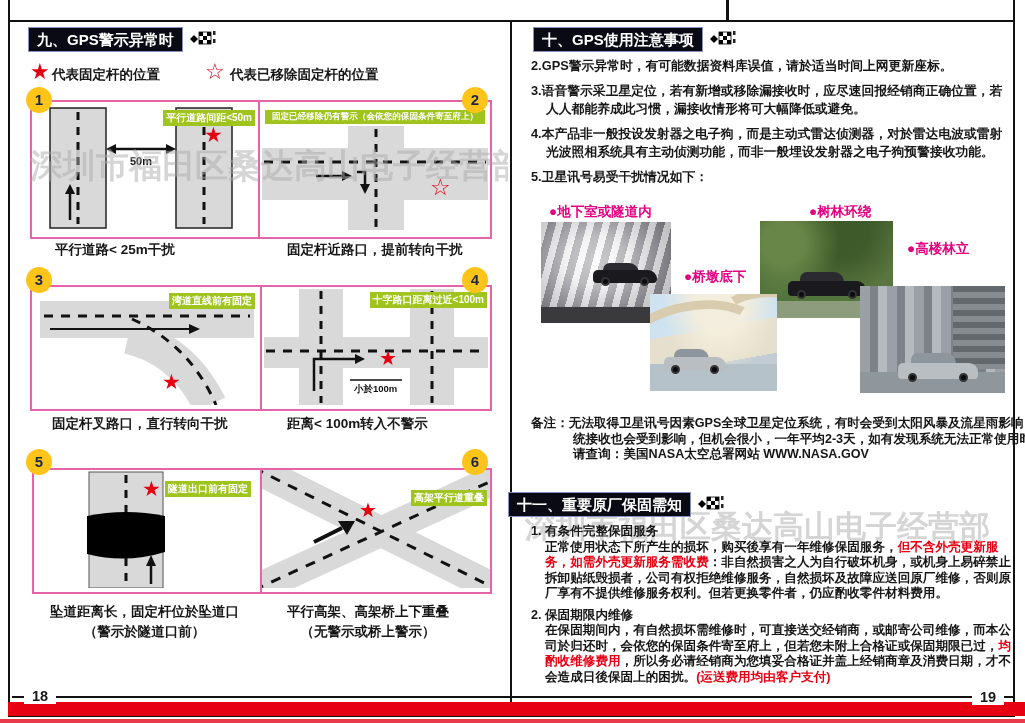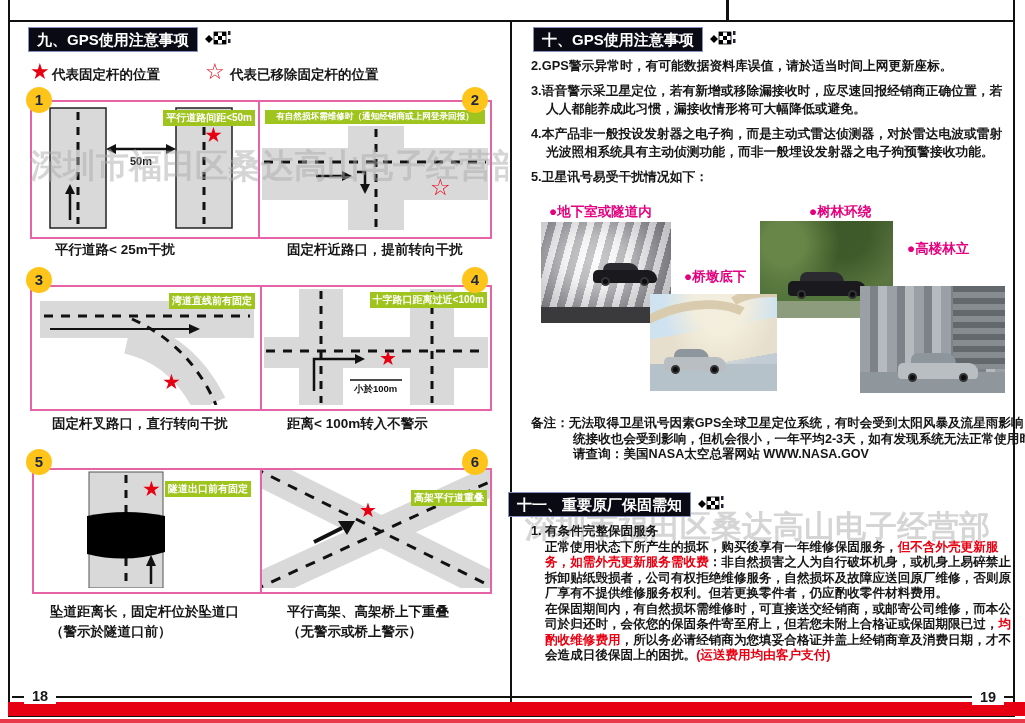--- a/index.html
+++ b/index.html
@@ -24,21 +24,21 @@
   .legend-label{font-size:13.5px;font-weight:bold;}
   
   .numcircle{width:26px;height:26px;border-radius:50%;background:#ffc41a;color:#1c2744;
              font-size:15px;font-weight:bold;text-align:center;line-height:26px;z-index:6;}
   
   .panel{border:2px solid #e763a8;background:#fff;z-index:4;}
   .panel svg{position:absolute;left:0;top:0;}
   .tag{position:absolute;background:#9fc41e;color:#fff;font-weight:bold;padding:1px 3px;
        white-space:nowrap;z-index:3;}
   .pstar{position:absolute;color:#e60012;font-weight:bold;z-index:3;line-height:1;}
-  .caption{font-size:13.5px;font-weight:bold;white-space:nowrap;}
+  .caption{font-size:13.5px;font-weight:bold;white-space:nowrap;text-align:center;}
   
   .note{font-size:12.8px;font-weight:bold;line-height:18px;margin-bottom:7px;
         padding-left:15px;text-indent:-15px;}
   .bodytext{font-size:12.6px;font-weight:bold;line-height:15.5px;}
   .red{color:#e60012;}
   .photo-label{color:#e4007f;font-size:13.5px;font-weight:bold;white-space:nowrap;z-index:8;}
   .photo{z-index:6;overflow:hidden;}
   .photo-tunnel{background:
      linear-gradient(to top,#3a3a3c 0 16%,rgba(0,0,0,0) 16%),
      repeating-linear-gradient(105deg,rgba(255,255,255,.55) 0 7px,rgba(110,110,115,.35) 7px 15px),
@@ -82,21 +82,21 @@
   <div class="abs b-left"></div>
   <div class="abs b-right"></div>
   <div class="abs b-top"></div>
   <div class="abs b-bottom"></div>
   <div class="abs b-mid"></div>
   <div class="abs fold-mark"></div>
 
   <div class="abs wm" style="left:30px;top:144px;width:478px;font-size:33px;">深圳市福田区桑达高山电子经营部</div>
 
   <div class="abs" style="left:28px;top:27px;">
-    <span class="titlebar">九、GPS使用注意事项</span><span class="deco"><svg width="30" height="15" viewBox="0 0 30 15">
+    <span class="titlebar">九、GPS警示异常时</span><span class="deco"><svg width="30" height="15" viewBox="0 0 30 15">
           <polygon points="4,8 8,4 12,8 8,12" fill="#000"></polygon>
           <rect x="13" y="1" width="12" height="12" fill="#fff" stroke="#000" stroke-width="0.8"></rect>
           <rect x="13" y="1" width="4" height="4" fill="#000"></rect>
           <rect x="21" y="1" width="4" height="4" fill="#000"></rect>
           <rect x="17" y="5" width="4" height="4" fill="#000"></rect>
           <rect x="13" y="9" width="4" height="4" fill="#000"></rect>
           <rect x="21" y="9" width="4" height="4" fill="#000"></rect>
           <rect x="27" y="0" width="2.5" height="4" fill="#223"></rect>
           <rect x="27" y="8" width="2.5" height="4" fill="#223"></rect>
         </svg></span>
@@ -135,21 +135,21 @@
     <svg width="230" height="131" viewBox="0 0 230 131">
       <rect x="88" y="24" width="56" height="104" fill="#d9d9d9"></rect>
       <rect x="2" y="46" width="226" height="52" fill="#d9d9d9"></rect>
       <line x1="4" y1="60" x2="226" y2="60" stroke="#111" stroke-width="3" stroke-dasharray="9 8"></line>
       <line x1="116" y1="27" x2="116" y2="126" stroke="#111" stroke-width="3" stroke-dasharray="8 7"></line>
       <line x1="56" y1="74" x2="82" y2="74" stroke="#111" stroke-width="2.5"></line>
       <polygon points="92,74 82,69 82,79" fill="#111"></polygon>
       <polyline points="97,70 105,70 105,84" fill="none" stroke="#111" stroke-width="2.5"></polyline>
       <polygon points="105,92 100,82 110,82" fill="#111"></polygon>
     </svg>
-    <span class="tag" style="left:5px;right:5px;top:8px;font-size:8.6px;text-align:center;">有自然损坏需维修时（通知经销商或上网登录回报）</span>
+    <span class="tag" style="left:5px;right:5px;top:8px;font-size:8.6px;text-align:center;">固定已经移除仍有警示（会依您的保固条件寄至府上）</span>
     <span class="pstar" style="left:170px;top:74px;font-size:23px;">☆</span>
   </div>
 
   <span class="abs caption" style="left:55px;top:241px;">平行道路&lt; 25m干扰</span>
   <span class="abs caption" style="left:287px;top:241px;">固定杆近路口，提前转向干扰</span>
 
   <div class="abs panel" style="left:30px;top:285px;width:228px;height:122px;">
     <svg width="228" height="118" viewBox="0 0 228 118">
       <rect x="8" y="14" width="214" height="37" fill="#d9d9d9"></rect>
       <path d="M 96 50 Q 150 62 178 118" stroke="#d9d9d9" stroke-width="34" fill="none"></path>
@@ -295,20 +295,21 @@
           <rect x="13" y="9" width="4" height="4" fill="#000"></rect>
           <rect x="21" y="9" width="4" height="4" fill="#000"></rect>
           <rect x="27" y="0" width="2.5" height="4" fill="#223"></rect>
           <rect x="27" y="8" width="2.5" height="4" fill="#223"></rect>
         </svg></span>
   </div>
 
   <div class="abs" style="left:531px;top:524px;width:482px;z-index:6;">
     <div class="bodytext">1. 有条件完整保固服务</div>
     <div class="bodytext" style="padding-left:14px;"><span>正常使用状态下所产生的损坏，购买後享有一年维修保固服务，</span><span class="red">但不含外壳更新服务，如需外壳更新服务需收费</span><span>：非自然损害之人为自行破坏机身，或机身上易碎禁止拆卸贴纸毁损者，公司有权拒绝维修服务，自然损坏及故障应送回原厂维修，否则原厂享有不提供维修服务权利。但若更换零件者，仍应酌收零件材料费用。</span></div>
+    <div class="bodytext" style="margin-top:6px;">2. 保固期限内维修</div>
     <div class="bodytext" style="padding-left:14px;"><span>在保固期间内，有自然损坏需维修时，可直接送交经销商，或邮寄公司维修，而本公司於归还时，会依您的保固条件寄至府上，但若您未附上合格证或保固期限已过，</span><span class="red">均酌收维修费用</span><span>，所以务必请经销商为您填妥合格证并盖上经销商章及消费日期，才不会造成日後保固上的困扰。</span><span class="red">(运送费用均由客户支付)</span></div>
   </div>
 
   <div class="abs footline"></div>
   <span class="abs pagenum" style="left:24px;top:688px;">18</span>
   <span class="abs pagenum" style="left:972px;top:689px;">19</span>
   <div class="abs redbar"></div>
   <div class="abs redstrip"></div>
 
 </div>

